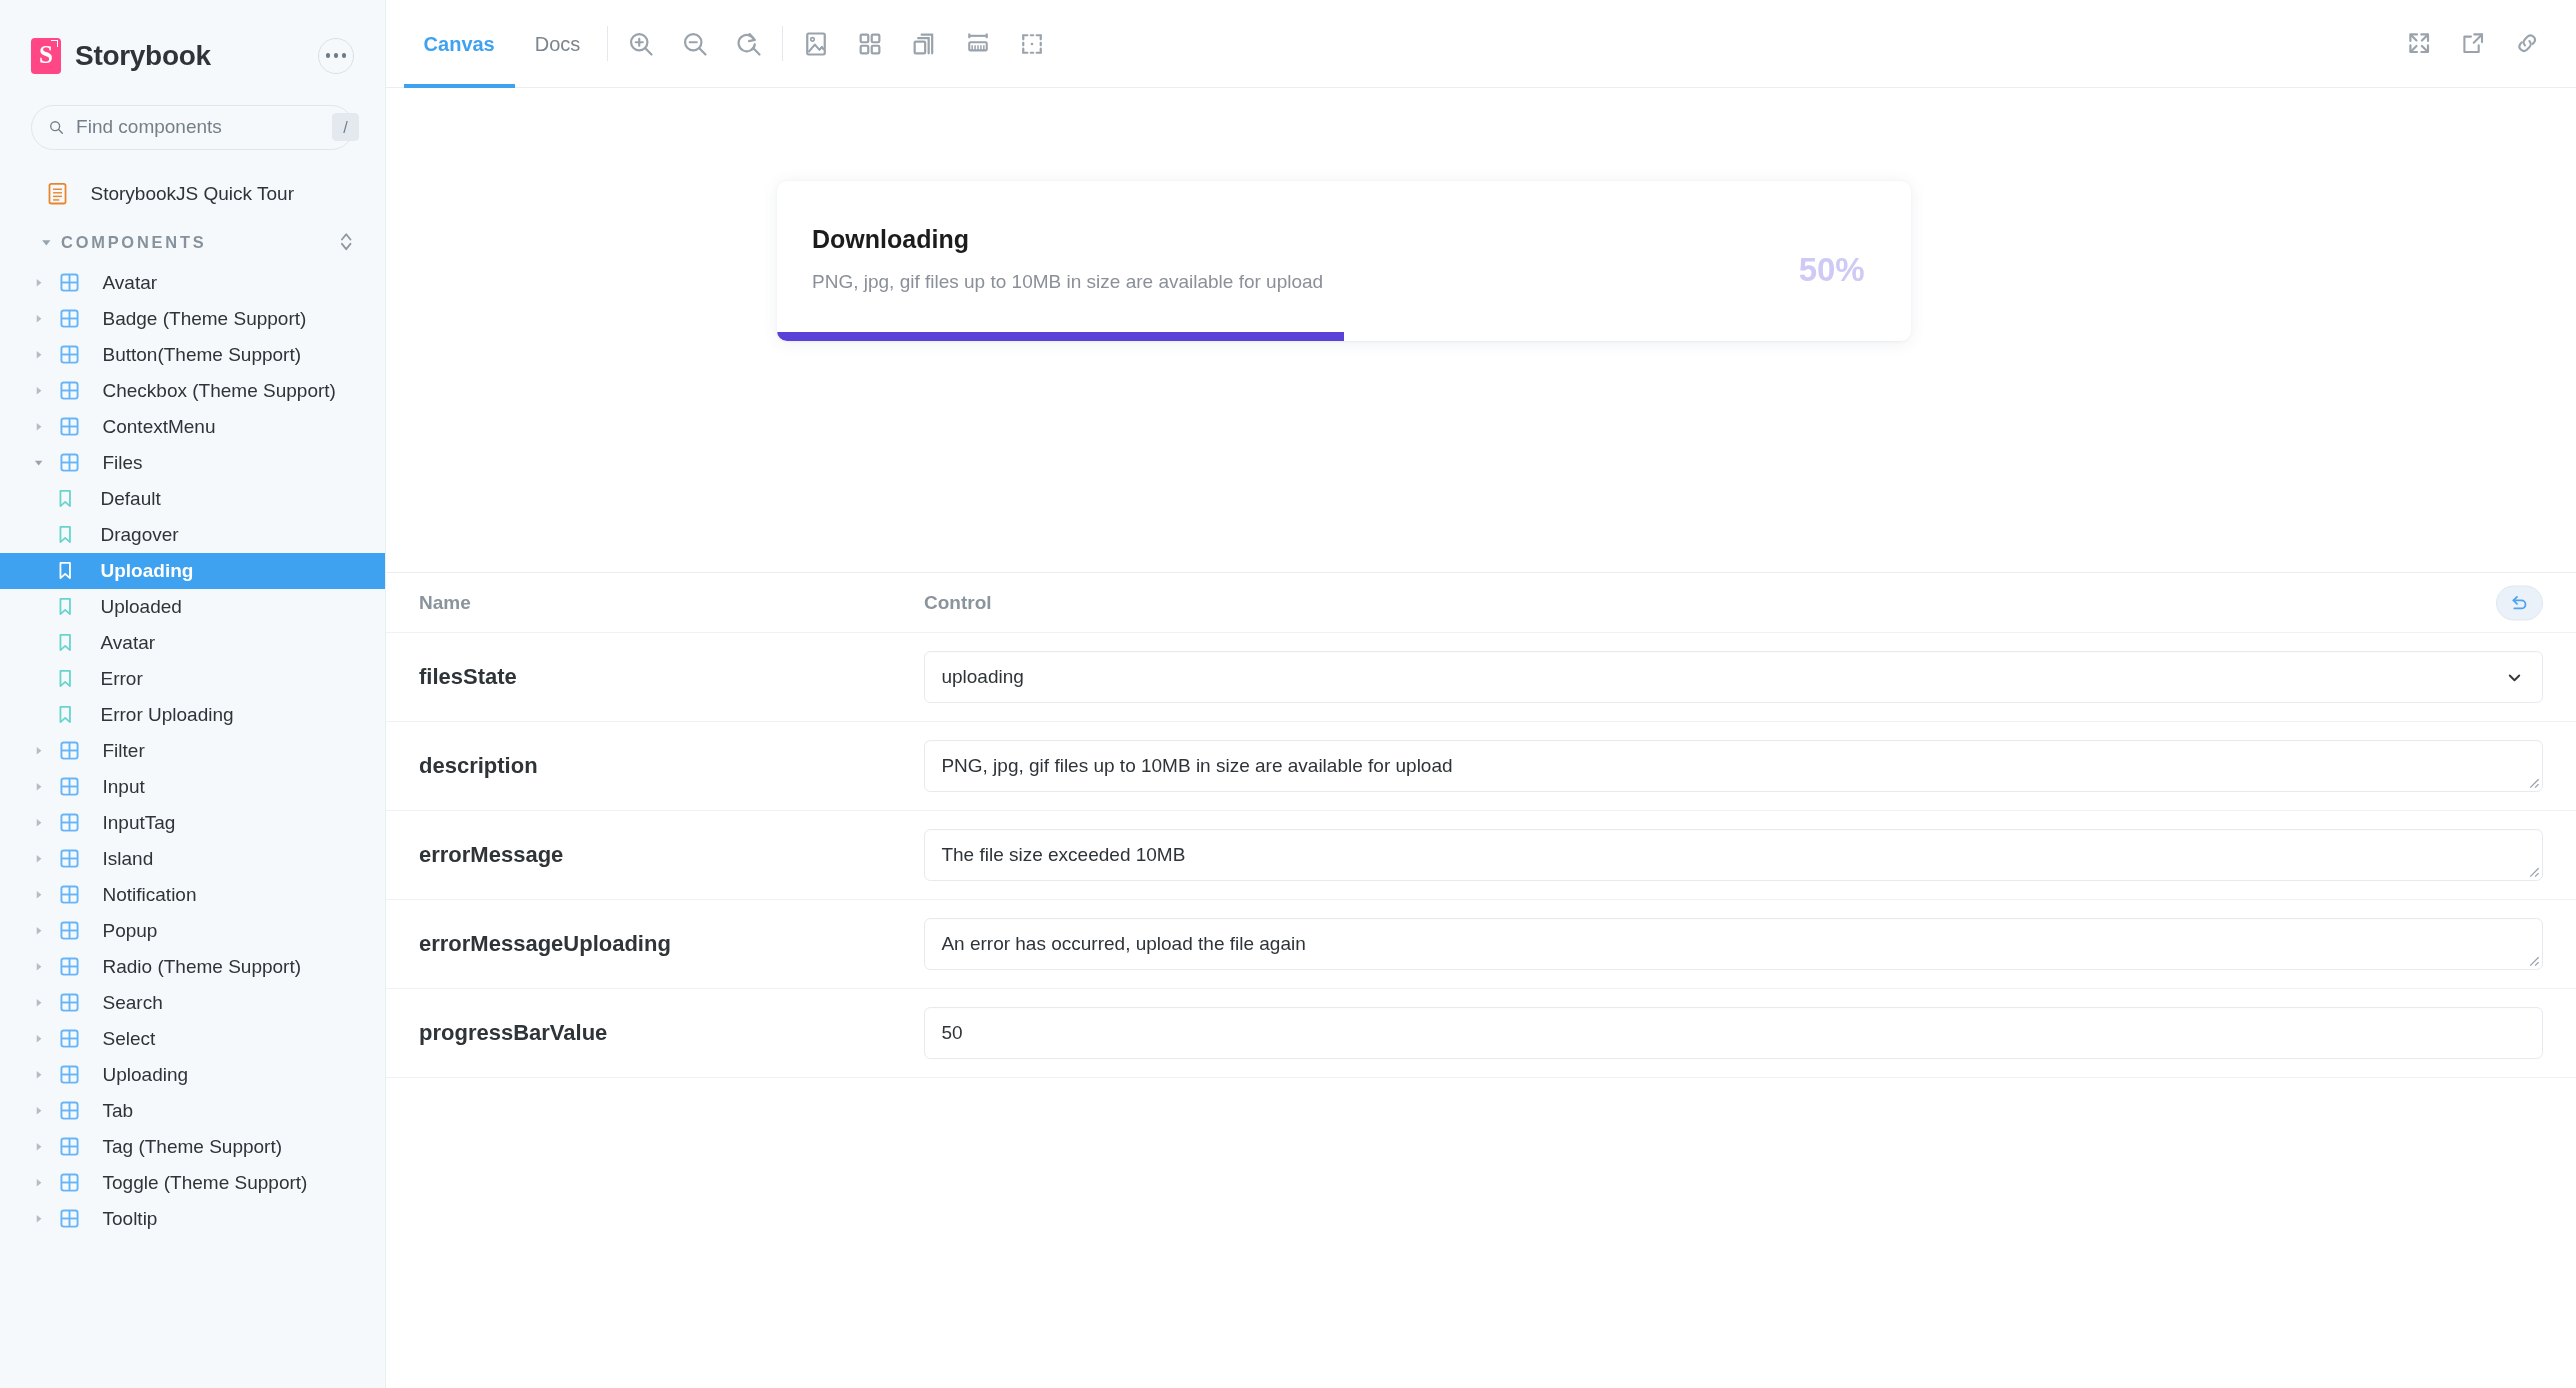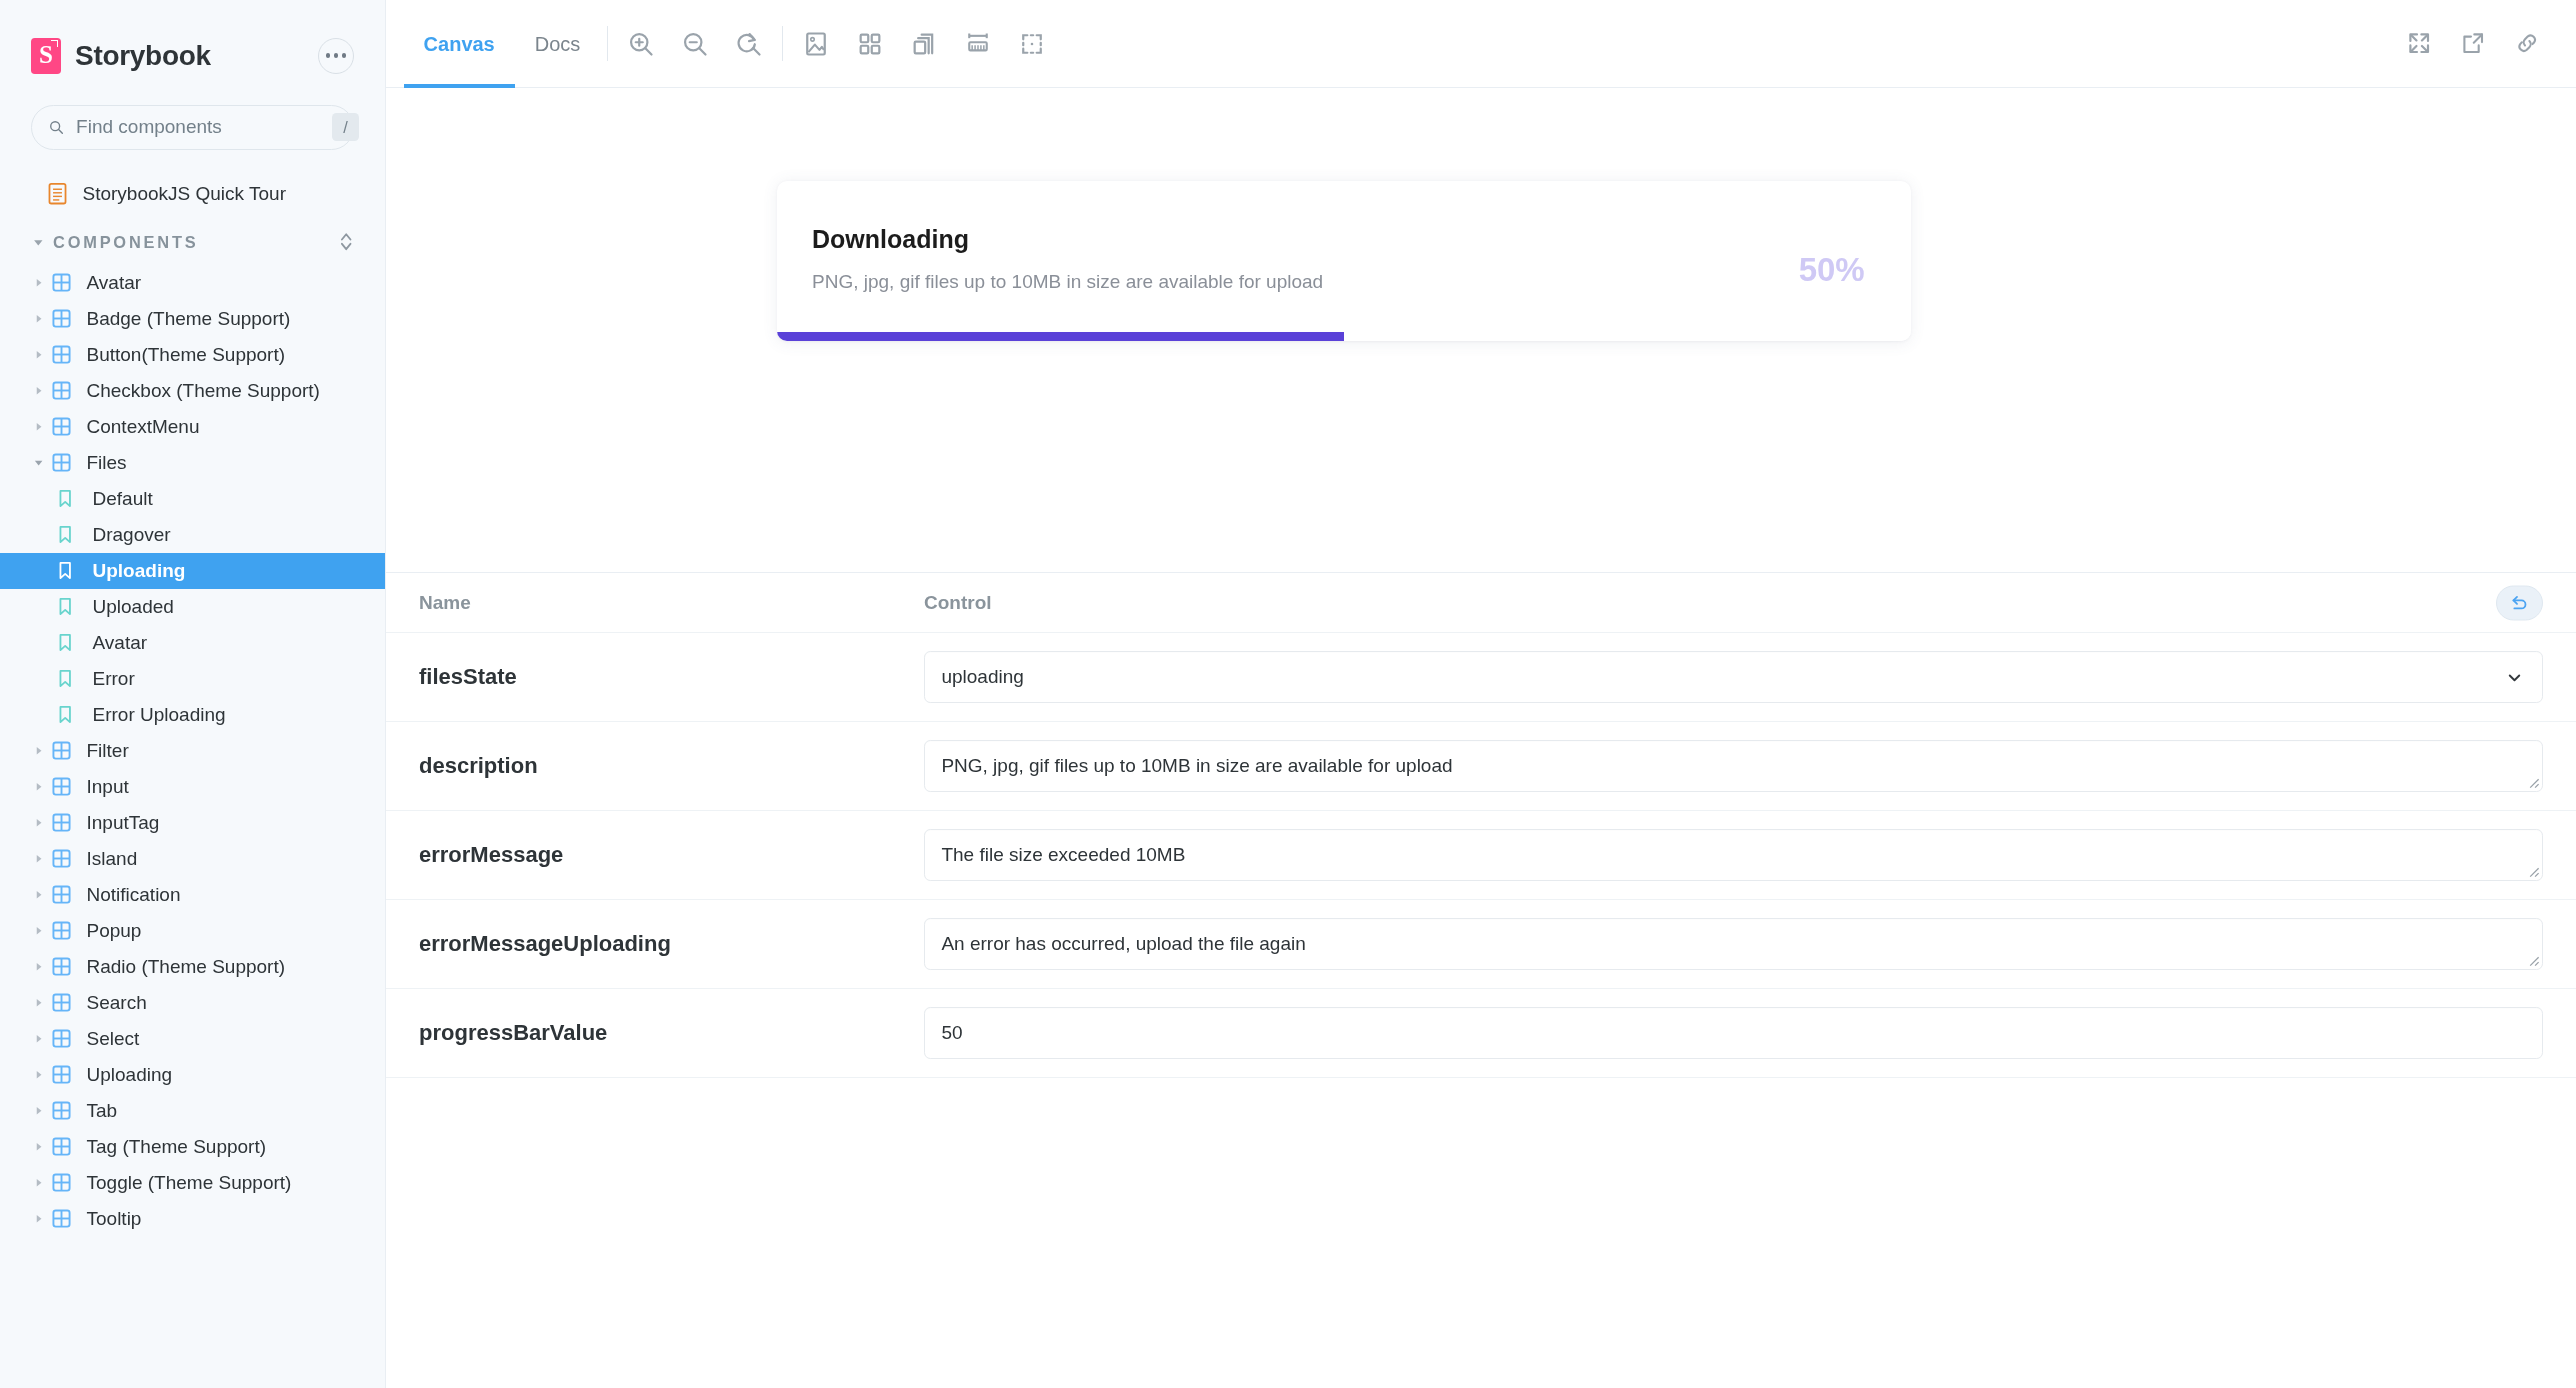--- a/index.html
+++ b/index.html
@@ -77,38 +77,39 @@
     font-size: 16.4px; flex: 0 0 26.4px;
   }
 
   .sb-tree { margin-top: 26.4px; }
   .tree-row {
     display: flex; align-items: center;
     height: 36px;
     padding-left: 29px;
     font-size: 19px;
     color: #2e3438;
-    gap: 4px;
+    gap: 12px;
     white-space: nowrap;
   }
   .tree-row .caret {
     width: 19px; flex: 0 0 19px;
     display: flex; align-items: center; justify-content: center;
   }
   .tree-row .caret svg { display: block; }
   .tree-row .tico { width: 28px; flex: 0 0 28px; display:flex; align-items:center; justify-content:flex-start; }
   .tree-row .tlabel { padding-left: 2.5px; }
 
   .row-doc { padding-left: 29px; }
   .row-doc .tico { margin-left: 19px; }
 
   .section-head {
     display: flex; align-items: center;
     height: 44px; padding-left: 29px; padding-right: 28px;
     margin-top: 8.8px;
+    margin-left: 8px;
   }
   .section-head .caret { width: 19px; flex:0 0 19px; display:flex; align-items:center; justify-content:center;}
   .section-head .stext {
     font-size: 16.4px; font-weight: 700; color: #87939c;
     letter-spacing: 2.8px; flex: 1; padding-left: 5px;
   }
   .section-head .expandall { width: 19px; flex: 0 0 19px; }
 
   .story-row { padding-left: 57px; }
   .story-row .tico { width: 29px; flex: 0 0 29px; }

